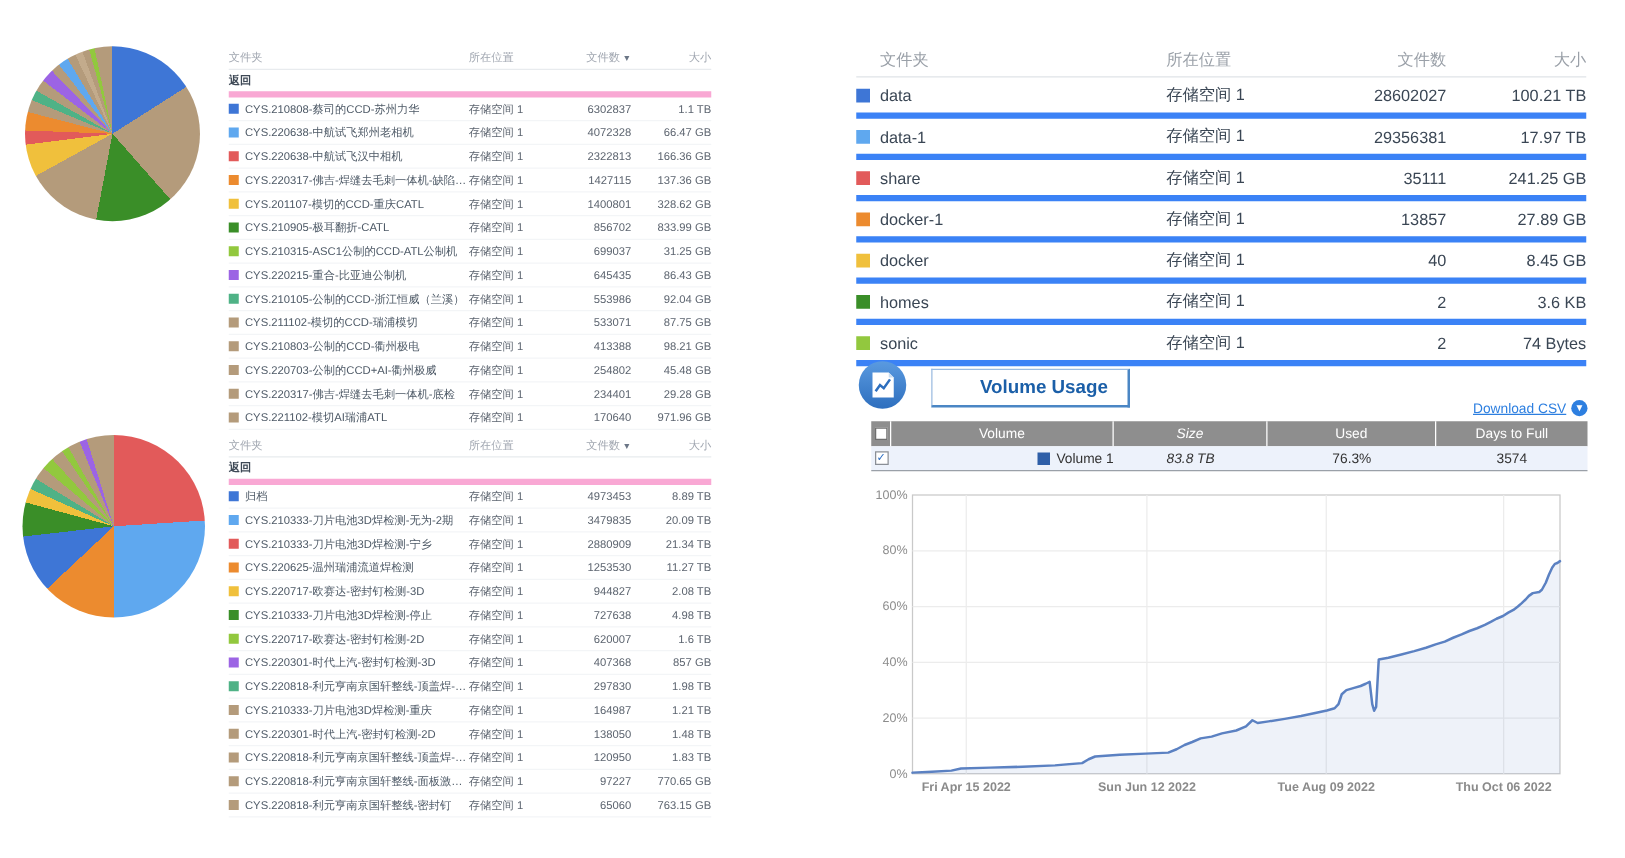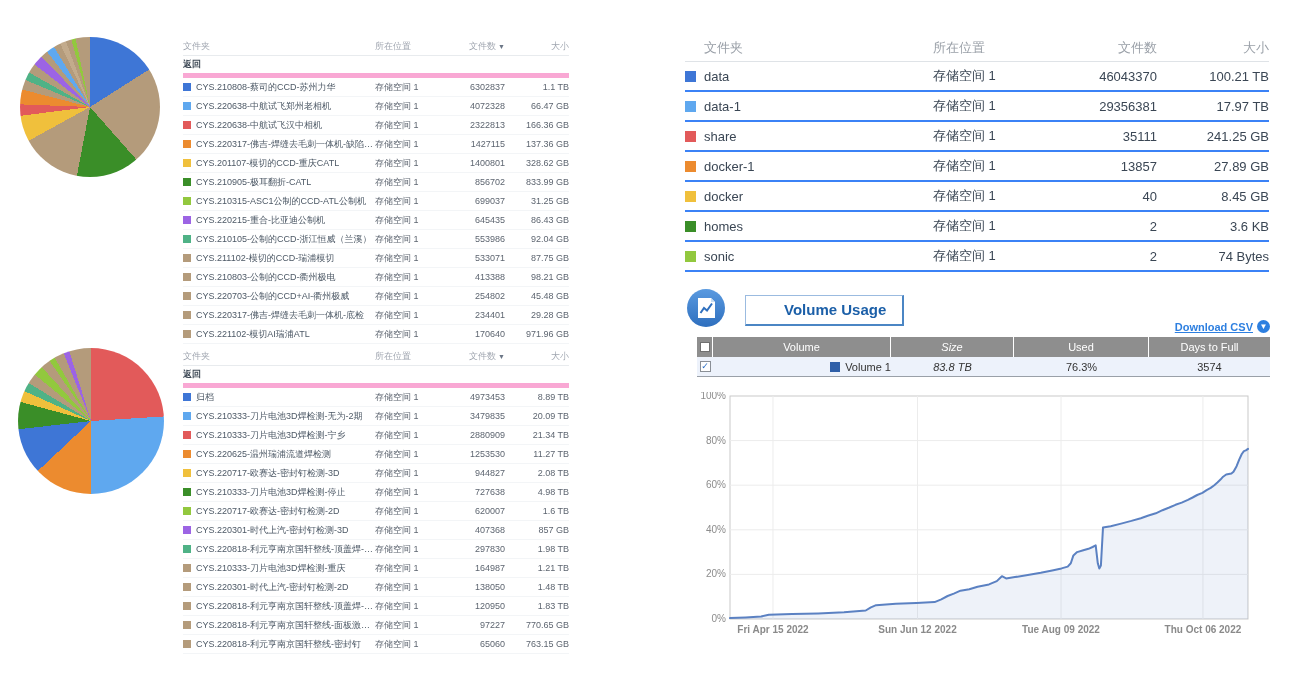--- a/index.html
+++ b/index.html
@@ -23,35 +23,35 @@
   .c-name{flex:1;white-space:nowrap;overflow:hidden;text-overflow:ellipsis;color:#4d5966;}
   .c-loc{width:72px;flex:none;}
   .c-files{width:58px;text-align:right;flex:none;}
   .c-size{width:64px;text-align:right;flex:none;}
   .lhead .c-name{color:#a0a6b0;}
   .sort-glyph{font-size:7px;color:#6b7686;margin-left:2px;}
 
   
   .rtable{position:absolute;left:685px;top:35px;width:584px;font-size:13px;color:#3a4654;}
   .rhead{display:flex;height:26px;align-items:center;color:#9aa0a8;border-bottom:1px solid #dfe3e7;}
-  .rrow{display:flex;height:28px;align-items:center;border-bottom:2px solid #3b82f6;cursor:pointer;}
+  .rrow{display:flex;height:28px;align-items:center;border-bottom:5px solid #3b82f6;cursor:pointer;}
   .rsw{width:11px;height:11px;margin-right:8px;flex:none;}
   .r-name{width:229px;flex:none;white-space:nowrap;overflow:hidden;}
   .r-loc{flex:1;}
   .r-files{width:130px;text-align:right;flex:none;}
   .r-size{width:112px;text-align:right;flex:none;}
 
   
   .vu-titlebox{position:absolute;left:745px;top:295px;width:118px;height:28px;background:#fff;
     border:1px solid #9bbbe0;border-right:2px solid #4b86c4;border-bottom:2px solid #4b86c4;
     line-height:28px;padding-left:38px;font-weight:bold;color:#1b5fa8;font-size:15px;}
   .vu-icon{position:absolute;left:686px;top:288px;width:40px;height:40px;z-index:2;}
   .csv-link{position:absolute;left:1130px;top:320px;width:140px;display:flex;align-items:center;
     justify-content:flex-end;gap:4px;font-size:11px;color:#2d7fe0;cursor:pointer;}
-  .csv-text{text-decoration:underline;font-weight:bold;}
+  .csv-text{text-decoration:underline;}
   .csv-icon{width:13px;height:13px;border-radius:50%;background:#2d7fe0;color:#fff;font-size:8px;
     line-height:13px;text-align:center;flex:none;}
 
   
   .vu-table{position:absolute;left:697px;top:337px;width:573px;font-size:11px;border-bottom:1px solid #9aa0a8;}
   .vu-h{display:flex;height:20px;background:#8e8e8e;color:#fff;}
   .vu-h>div{display:flex;align-items:center;justify-content:center;border-right:1px solid #fff;box-sizing:border-box;}
   .vu-h>div:last-child{border-right:none;}
   .vu-r{display:flex;height:19px;background:#edf2fb;align-items:center;}
   .col-cb{width:16px;flex:none;}
@@ -301,21 +301,21 @@
     <span class="r-name">文件夹</span>
     <span class="r-loc">所在位置</span>
     <span class="r-files">文件数</span>
     <span class="r-size">大小</span>
   </div>
   <div>
       <div class="rrow">
         <span class="rsw" style="background: rgb(62, 118, 214);"></span>
         <span class="r-name">data</span>
         <span class="r-loc">存储空间 1</span>
-        <span class="r-files">46043370</span>
+        <span class="r-files">28602027</span>
         <span class="r-size">100.21 TB</span>
       </div>
       <div class="rrow">
         <span class="rsw" style="background: rgb(95, 168, 239);"></span>
         <span class="r-name">data-1</span>
         <span class="r-loc">存储空间 1</span>
         <span class="r-files">29356381</span>
         <span class="r-size">17.97 TB</span>
       </div>
       <div class="rrow">

